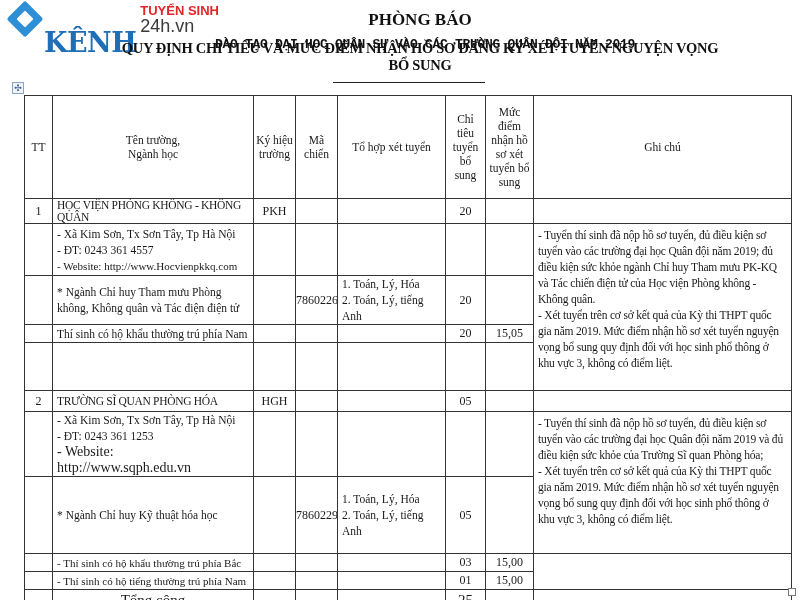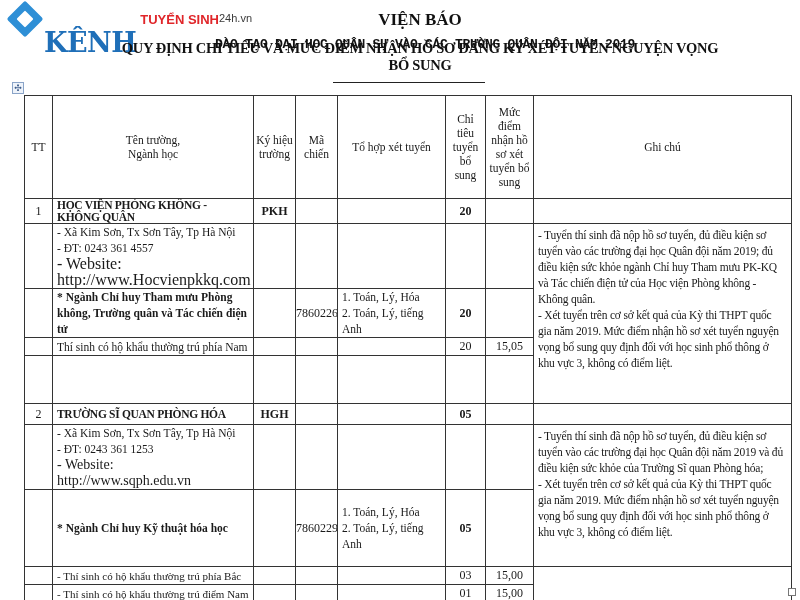--- a/index.html
+++ b/index.html
@@ -2,56 +2,56 @@
 <html><head>
 <meta charset="utf-8">
 <style>
   html, body { margin:0; padding:0; }
   body { width:800px; height:600px; background:#ffffff; position:relative; overflow:hidden;
          font-family:"Liberation Serif", "DejaVu Serif", serif; color:#1a1a1a; }
   .logo { position:absolute; left:8px; top:2px; height:34px; display:flex; align-items:center; }
   .logo-diamond { width:26px; height:26px; background:#2e8fd6; transform:rotate(45deg); margin:0 6px 0 4px; position:relative; border-radius:2px; }
   .logo-diamond::after { content:""; position:absolute; left:7px; top:7px; width:12px; height:12px; background:#ffffff; border-radius:1px; }
   .logo-kenh { font-family:"DejaVu Serif", serif; font-weight:bold; font-size:27px; color:#1f6fb8; letter-spacing:-0.5px; line-height:1;margin-top:46px; }
-  .logo-right { display:flex; flex-direction:row; margin-left:4px; line-height:1; }
+  .logo-right { display:flex; flex-direction:column; margin-left:4px; line-height:1; }
   .logo-ts { font-family:"Liberation Sans", sans-serif; font-weight:bold; font-size:13px; color:#e0262a; }
-  .logo-24h { font-family:"Liberation Sans", sans-serif; font-size:11px; color:#3a3a3a; }
+  .logo-24h { font-family:"Liberation Sans", sans-serif; font-size:18px; color:#3a3a3a; }
 
   .title { position:absolute; left:0; width:800px; text-align:center; font-weight:bold; color:#111; }
   .t1 { top:10px; left:360px; width:120px; font-size:17px; }
   .t2 { top:40px; left:110px; width:620px; font-size:14.5px; letter-spacing:-0.3px; }
   .t3 { top:37px; left:150px; width:550px; font-size:13px; letter-spacing:-0.3px;font-family:Liberation Mono, monospace; }
   .rule { position:absolute; left:333px; top:82px; width:152px; height:1px; background:#222; }
 
   .move-handle { position:absolute; left:12px; top:82px; width:10px; height:10px; border:1px solid #8aa4c8; background:#eef3fa; font-size:9px; line-height:10px; text-align:center; color:#3b5b8a; font-family:"DejaVu Sans", sans-serif; }
   .resize-handle { position:absolute; left:788px; top:588px; width:6px; height:6px; border:1px solid #777; background:#fff; }
 
   table.doc { position:absolute; left:24px; top:95px; border-collapse:collapse; table-layout:fixed; width:767px; font-size:12px; }
   table.doc td, table.doc th { border:1.5px solid #333; padding:0 4px; vertical-align:middle; overflow:hidden; }
   table.doc th { font-weight:normal; font-size:11.5px; text-align:center; line-height:14px; }
   .c { text-align:center; }
-  .b { font-weight:bold; }
+  .b { font-weight:normal; }
   .addr { font-size:11.5px; line-height:16px; }
   .note { font-size:11.5px; line-height:16px; vertical-align:top !important; padding-top:3px !important; letter-spacing:-0.2px;margin-left:24px; }
   .total { font-size:15px; font-weight:normal; }
   .combo { font-size:11.5px; line-height:16px; }
 </style>
 </head>
 <body>
 
 <div class="logo">
   <div class="logo-diamond"></div>
   <span class="logo-kenh">KÊNH</span>
   <div class="logo-right">
     <span class="logo-ts">TUYỂN SINH</span>
     <span class="logo-24h">24h.vn</span>
   </div>
 </div>
 
-<div class="title t1">VIỆN BÁO</div>
+<div class="title t1">PHÒNG BÁO</div>
 <div class="title t2">QUY ĐỊNH CHỈ TIÊU VÀ MỨC ĐIỂM NHẬN HỒ SƠ ĐĂNG KÝ XÉT TUYỂN NGUYỆN VỌNG BỔ SUNG</div>
 <div class="title t3">ĐÀO TẠO ĐẠI HỌC QUÂN SỰ VÀO CÁC TRƯỜNG QUÂN ĐỘI NĂM 2019</div>
 <div class="rule"></div>
 
 <div class="move-handle">✣</div>
 
 <table class="doc">
   <colgroup>
     <col style="width:28px">
       <col style="width:201px">
@@ -91,35 +91,35 @@
         <td></td>
     <td class="c b">20</td>
     <td></td>
         <td></td>
   </tr>
   <tr style="height:52px">
     <td></td>
     <td class="addr">
       <div>- Xã Kim Sơn, Tx Sơn Tây, Tp Hà Nội</div>
       <div>- ĐT: 0243 361 4557</div>
-      <div style="font-size:16px">- Website: http://www.Hocvienpkkq.com</div>
+      <div style="font-size:11px">- Website: http://www.Hocvienpkkq.com</div>
     </td>
     <td></td>
         <td></td>
         <td></td>
         <td></td>
         <td></td>
     <td class="note" rowspan="4">
       <div>- Tuyển thí sinh đã nộp hồ sơ tuyển, đủ điều kiện sơ tuyển vào các trường đại học Quân đội năm 2019; đủ điều kiện sức khỏe ngành Chỉ huy Tham mưu PK-KQ và Tác chiến điện tử của Học viện Phòng không - Không quân.</div>
       <div>- Xét tuyển trên cơ sở kết quả của Kỳ thi THPT quốc gia năm 2019. Mức điểm nhận hồ sơ xét tuyển nguyện vọng bổ sung quy định đối với học sinh phổ thông ở khu vực 3, không có điểm liệt.</div>
     </td>
   </tr>
   <tr style="height:40px">
     <td></td>
-    <td class="b addr">* Ngành Chỉ huy Tham mưu Phòng không, Trường quân và Tác chiến điện tử</td>
+    <td class="b addr">* Ngành Chỉ huy Tham mưu Phòng không, Không quân và Tác điện điện tử</td>
     <td></td>
     <td class="c" style="padding:0">7860226</td>
     <td class="combo">
       <div>1. Toán, Lý, Hóa</div>
       <div>2. Toán, Lý, tiếng Anh</div>
     </td>
     <td class="c b">20</td>
     <td></td>
   </tr>
   <tr style="height:18px">
@@ -185,21 +185,21 @@
     <td class="addr" style="font-size:11px">- Thí sinh có hộ khẩu thường trú phía Bắc</td>
     <td></td>
         <td></td>
         <td></td>
     <td class="c">03</td>
     <td class="c">15,00</td>
     <td rowspan="2"></td>
   </tr>
   <tr style="height:18px">
     <td></td>
-    <td class="addr" style="font-size:11px">- Thí sinh có hộ khẩu thường trú điểm Nam</td>
+    <td class="addr" style="font-size:11px">- Thí sinh có hộ tiếng thường trú phía Nam</td>
     <td></td>
         <td></td>
         <td></td>
     <td class="c">01</td>
     <td class="c">15,00</td>
   </tr>
 
   <tr style="height:21px">
     <td></td>
     <td class="c total">Tổng cộng</td>

